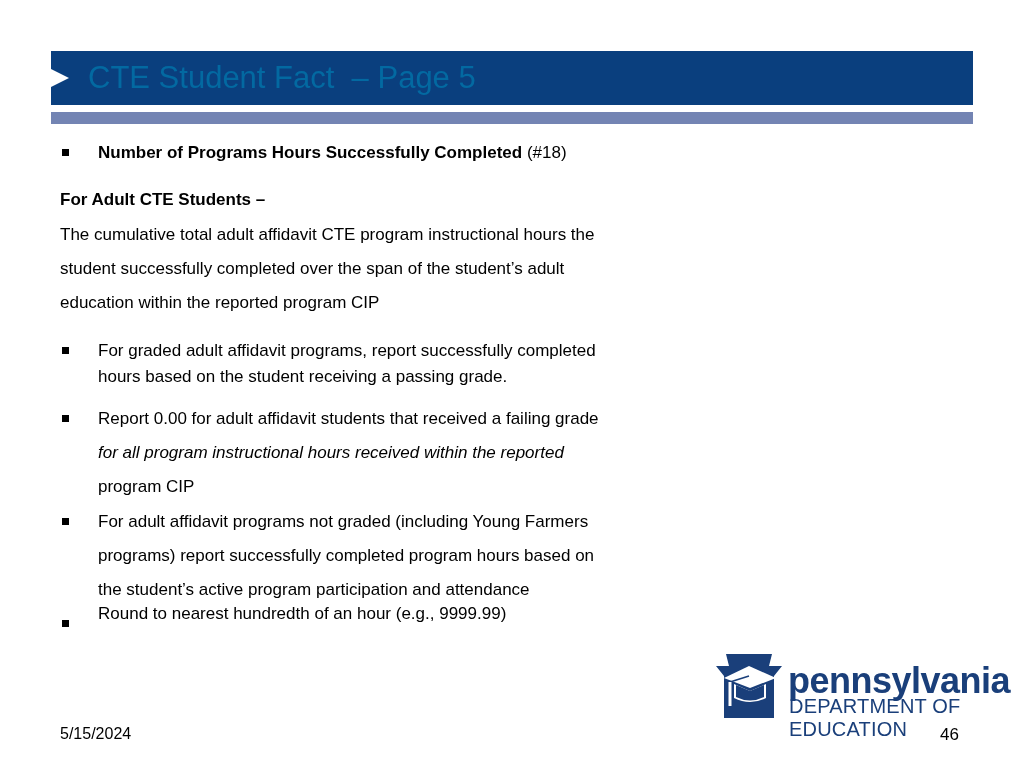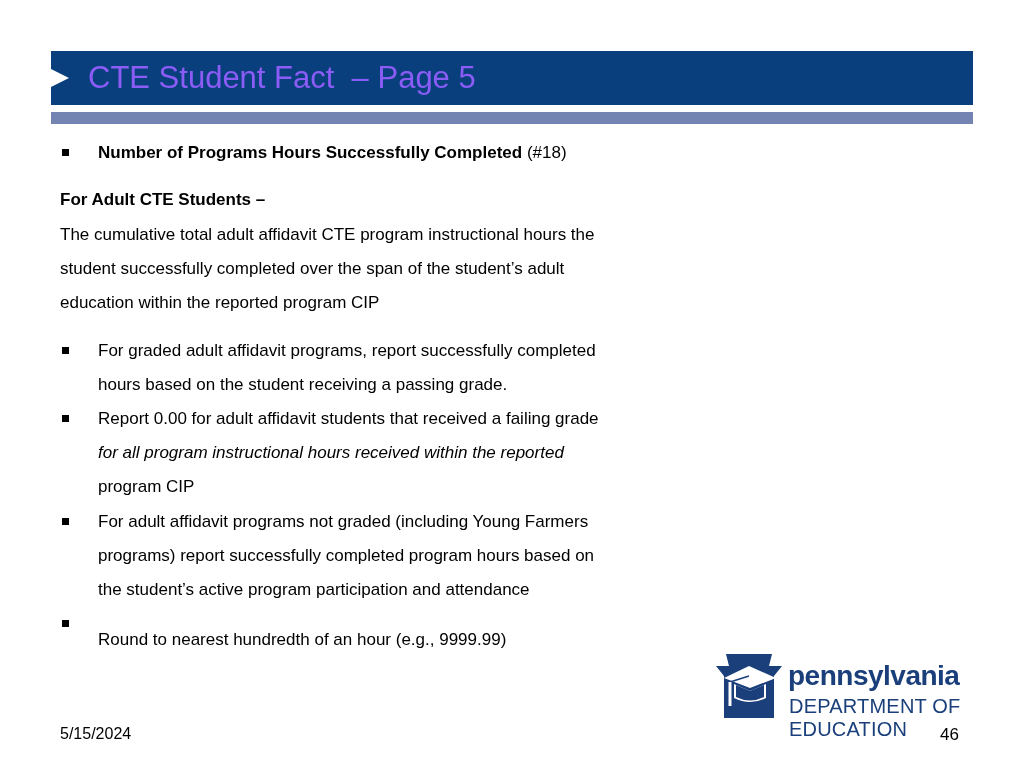--- a/index.html
+++ b/index.html
@@ -1,29 +1,29 @@
 <!DOCTYPE html>
 <html><head>
 <meta charset="utf-8">
 <style>
   html, body { margin:0; padding:0; }
   body { width:1024px; height:768px; background:#ffffff; position:relative; overflow:hidden;
          font-family:"Liberation Sans", sans-serif; color:#000; }
   .title-bar { position:absolute; left:51px; top:51px; width:922px; height:54px; background:#0a3f7e; }
   .title-arrow { position:absolute; left:51px; top:69px; width:0; height:0;
          border-top:9px solid transparent; border-bottom:9px solid transparent; border-left:18px solid #ffffff; }
-  .title-text { position:absolute; left:88px; top:57px; font-size:31px; color:#8b5cf6; line-height:42px; white-space:pre;text-align:center; }
+  .title-text { position:absolute; left:88px; top:57px; font-size:31px; color:#0369a1; line-height:42px; white-space:pre;text-align:center; }
   .sub-bar { position:absolute; left:51px; top:112px; width:922px; height:12px; background:#7384b3; }
   .bullet { position:absolute; left:62px; width:7px; height:7px; background:#000; }
   .line { position:absolute; font-size:17px; line-height:34px; white-space:nowrap; }
   .bold { font-weight:bold; }
   .footer-date { position:absolute; left:60px; top:725px; font-size:16px; }
   .footer-page { position:absolute; left:940px; top:725px; font-size:17px; }
   .logo { position:absolute; left:716px; top:654px; }
-  .logo-name { position:absolute; left:788px; top:660px; font-size:28px; font-weight:bold; color:#1a3f7a; letter-spacing:-0.5px; }
+  .logo-name { position:absolute; left:788px; top:660px; font-size:36px; font-weight:bold; color:#1a3f7a; letter-spacing:-0.5px; }
   .logo-dept { position:absolute; left:789px; top:695px; font-size:20px; color:#1a3f7a; letter-spacing:0.2px; }
 </style>
 </head>
 <body>
 
 <div class="title-bar"></div>
 <div class="title-arrow"></div>
 <div class="title-text">CTE Student Fact  – Page 5</div>
 <div class="sub-bar"></div>
 
@@ -32,34 +32,34 @@
   <span class="bold">Number of Programs Hours Successfully Completed</span><span> (#18)</span>
 </div>
 
 <div class="line bold" style="left:60px; top:183px;">For Adult CTE Students –</div>
 <div class="line" style="left:60px; top:218px;">The cumulative total adult affidavit CTE program instructional hours the</div>
 <div class="line" style="left:60px; top:252px;">student successfully completed over the span of the student’s adult</div>
 <div class="line" style="left:60px; top:286px;">education within the reported program CIP</div>
 
 <div class="bullet" style="top:347px;"></div>
 <div class="line" style="left:98px; top:334px;">For graded adult affidavit programs, report successfully completed</div>
-<div class="line" style="left:98px; top:368px;">hours based on the student receiving a passing grade.</div>
+<div class="line" style="left:98px; top:360px;">hours based on the student receiving a passing grade.</div>
 
 <div class="bullet" style="top:415px;"></div>
 <div class="line" style="left:98px; top:402px;text-align:center;">Report 0.00 for adult affidavit students that received a failing grade</div>
 <div class="line" style="left:98px; top:436px;font-style:italic;">for all program instructional hours received within the reported</div>
 <div class="line" style="left:98px; top:470px;">program CIP</div>
 
 <div class="bullet" style="top:518px;"></div>
 <div class="line" style="left:98px; top:505px;">For adult affidavit programs not graded (including Young Farmers</div>
 <div class="line" style="left:98px; top:539px;">programs) report successfully completed program hours based on</div>
 <div class="line" style="left:98px; top:573px;">the student’s active program participation and attendance</div>
 
 <div class="bullet" style="top:620px;"></div>
-<div class="line" style="left:98px; top:623px;">Round to nearest hundredth of an hour (e.g., 9999.99)</div>
+<div class="line" style="left:98px; top:597px;">Round to nearest hundredth of an hour (e.g., 9999.99)</div>
 
 <svg class="logo" width="66" height="64" viewBox="0 0 66 64">
   <path d="M10 0 H56 L53 12 H66 L58 22 V64 H8 V22 L0 12 H13 Z" fill="#1a3f7a"></path>
   <path d="M8 24 L33 12 L60 24 L34 34 Z" fill="#ffffff"></path>
   <path d="M18 30 V44 Q34 52 50 44 V30 L34 37 Z" fill="#ffffff"></path>
   <path d="M20 31 V43 Q34 50 48 43 V31 L34 37 Z" fill="#1a3f7a"></path>
   <line x1="33" y1="22" x2="14" y2="28" stroke="#1a3f7a" stroke-width="1.5"></line>
   <line x1="14" y1="28" x2="14" y2="52" stroke="#ffffff" stroke-width="3"></line>
 </svg>
 <div class="logo-name">pennsylvania</div>

